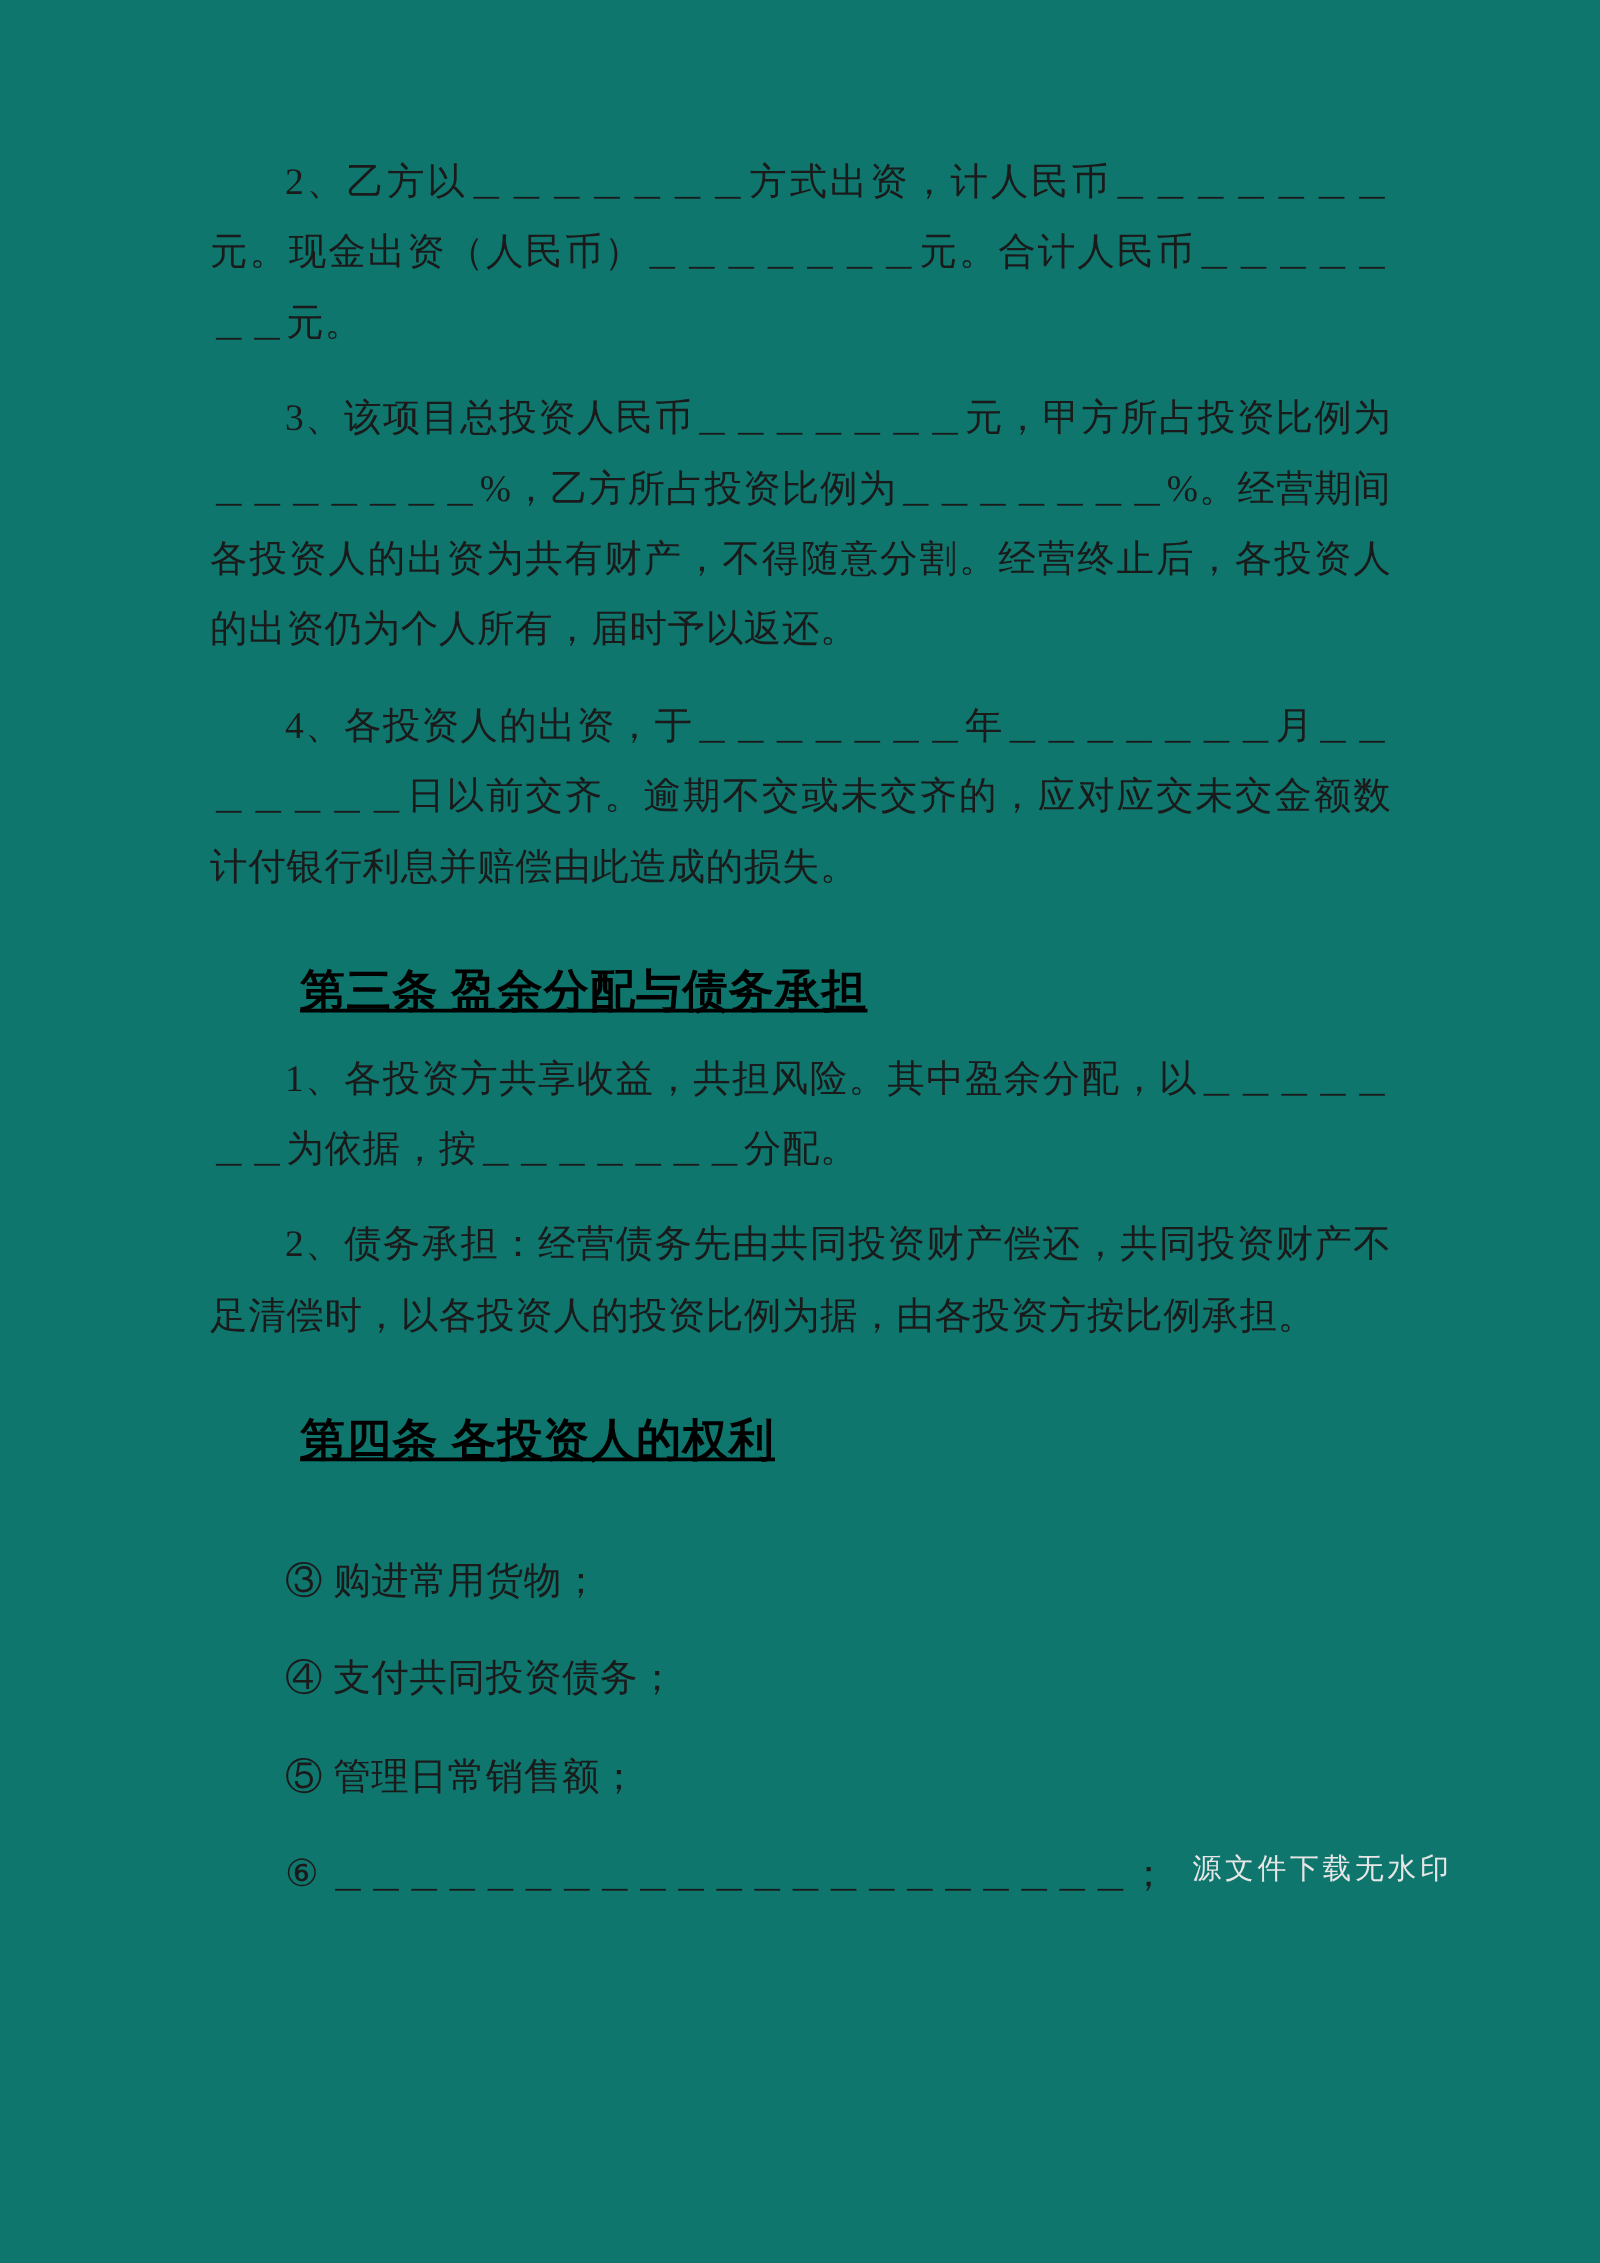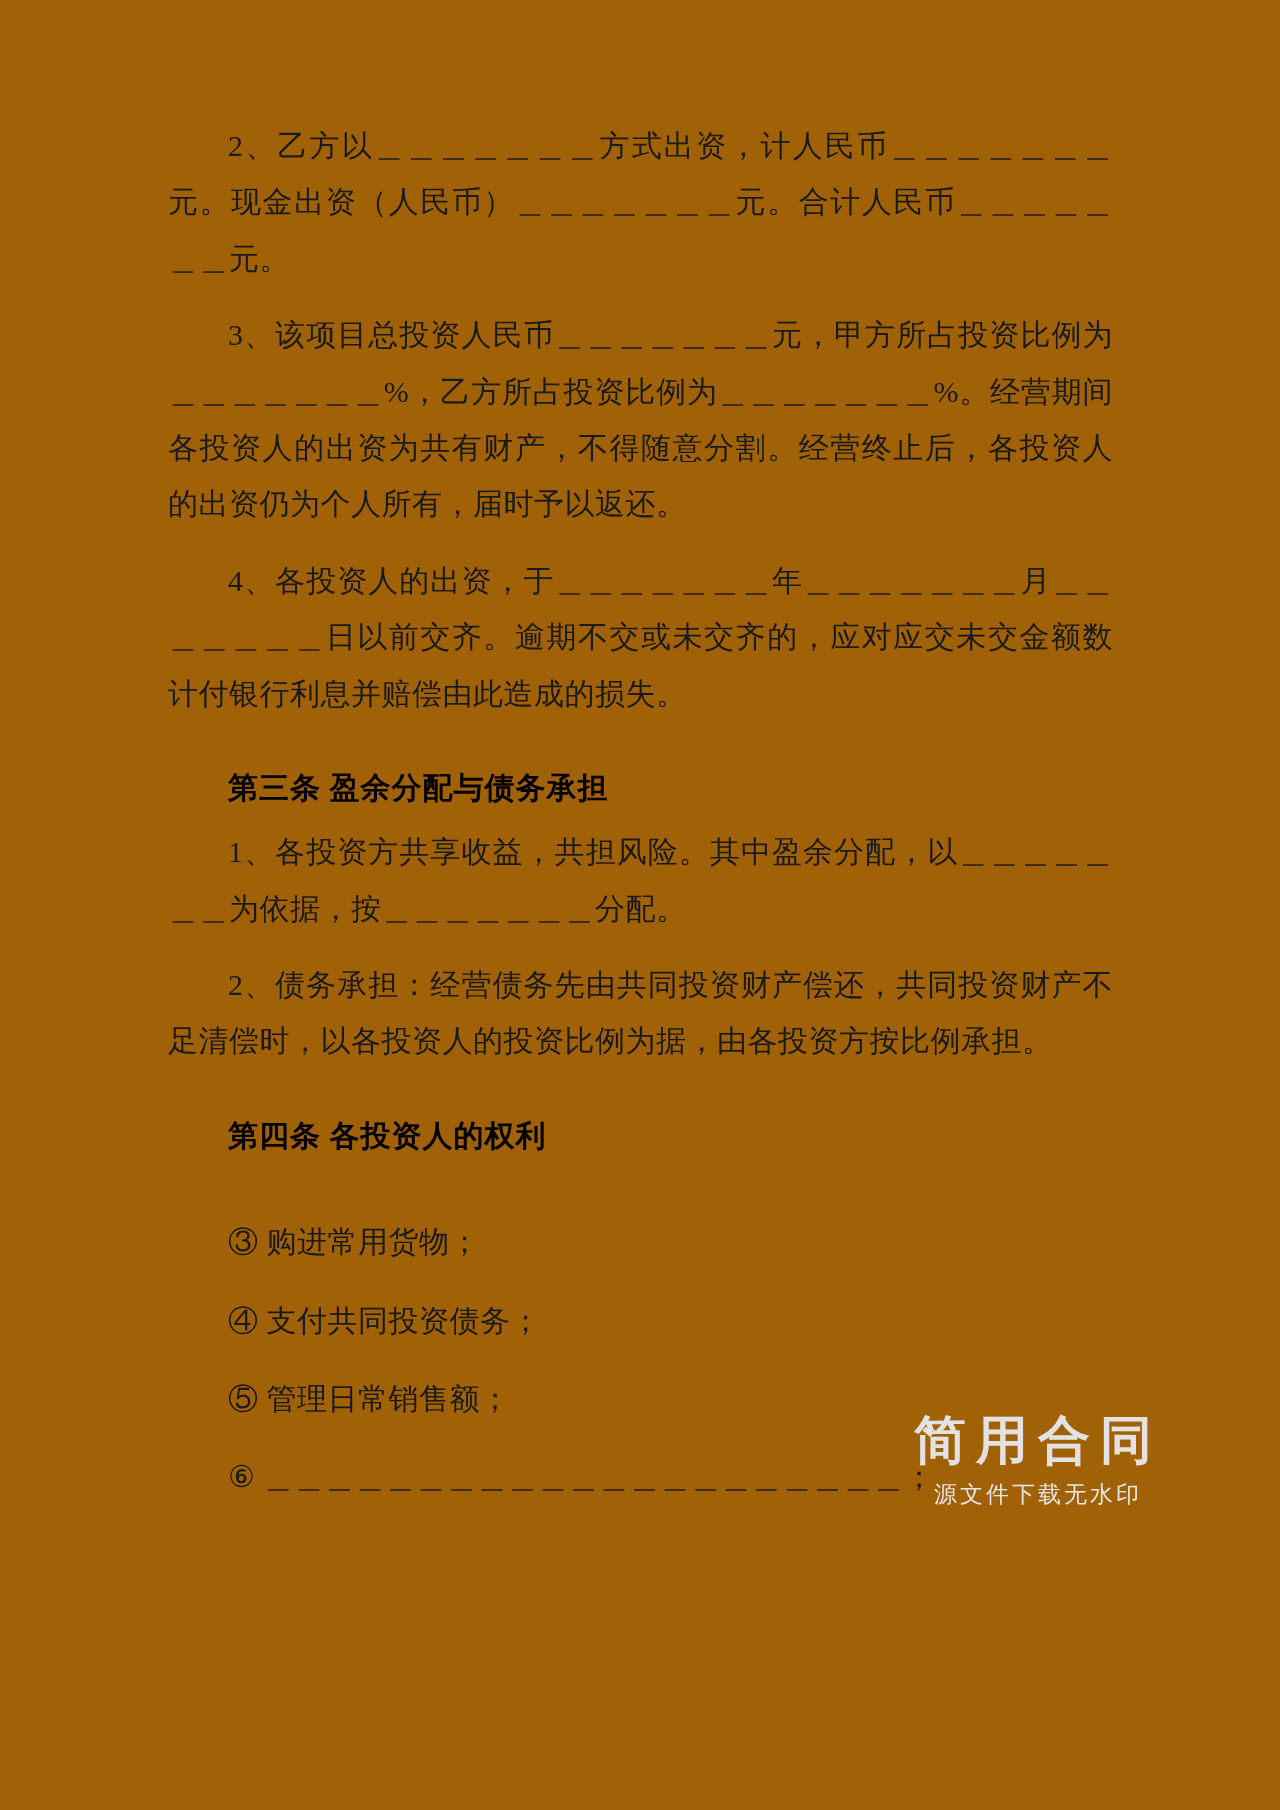--- a/index.html
+++ b/index.html
@@ -7,21 +7,21 @@
     padding: 0;
     background: #ffffff;
   }
   body {
     font-family: "Liberation Serif", "DejaVu Serif", serif;
   }
   .page {
     position: relative;
     width: 1280px;
     height: 1810px;
-    background: #a16207;
+    background: #0f766e;
     overflow: hidden;
     box-sizing: border-box;
   }
   .page-inner {
     position: absolute;
     left: 168px;
     top: 118px;
     width: 945px;
   }
   .para {
@@ -32,27 +32,28 @@
     text-align: justify;
     text-justify: inter-ideograph;
     margin: 0 0 6px 0;
     font-family: "Liberation Serif", "DejaVu Serif", serif;
     white-space: normal;
   }
   .para.indent {
     text-indent: 2em;
   }
   .heading {
-    font-size: 30px;
+    font-size: 36px;
     line-height: 1.88;
     color: #000000;
     font-weight: bold;
     text-indent: 2em;
     margin: 18px 0 8px 0;
     letter-spacing: 1px;
+    text-decoration: underline;
   }
   .listitem {
     font-size: 30px;
     line-height: 1.88;
     color: #1a1a1a;
     text-indent: 2em;
     margin: 0 0 8px 0;
     letter-spacing: 0.5px;
   }
   .spacer-sm { height: 14px; }
@@ -134,17 +135,16 @@
 
     <p class="listitem">⑤ 管理日常销售额；</p>
 
     <div class="spacer-sm"></div>
 
     <p class="listitem">⑥ ＿＿＿＿＿＿＿＿＿＿＿＿＿＿＿＿＿＿＿＿＿；</p>
 
   </div>
 
   <div class="watermark">
-    <div class="watermark-main">简用合同</div>
     <div class="watermark-sub">源文件下载无水印</div>
   </div>
 
 </div>
 
 </body></html>

